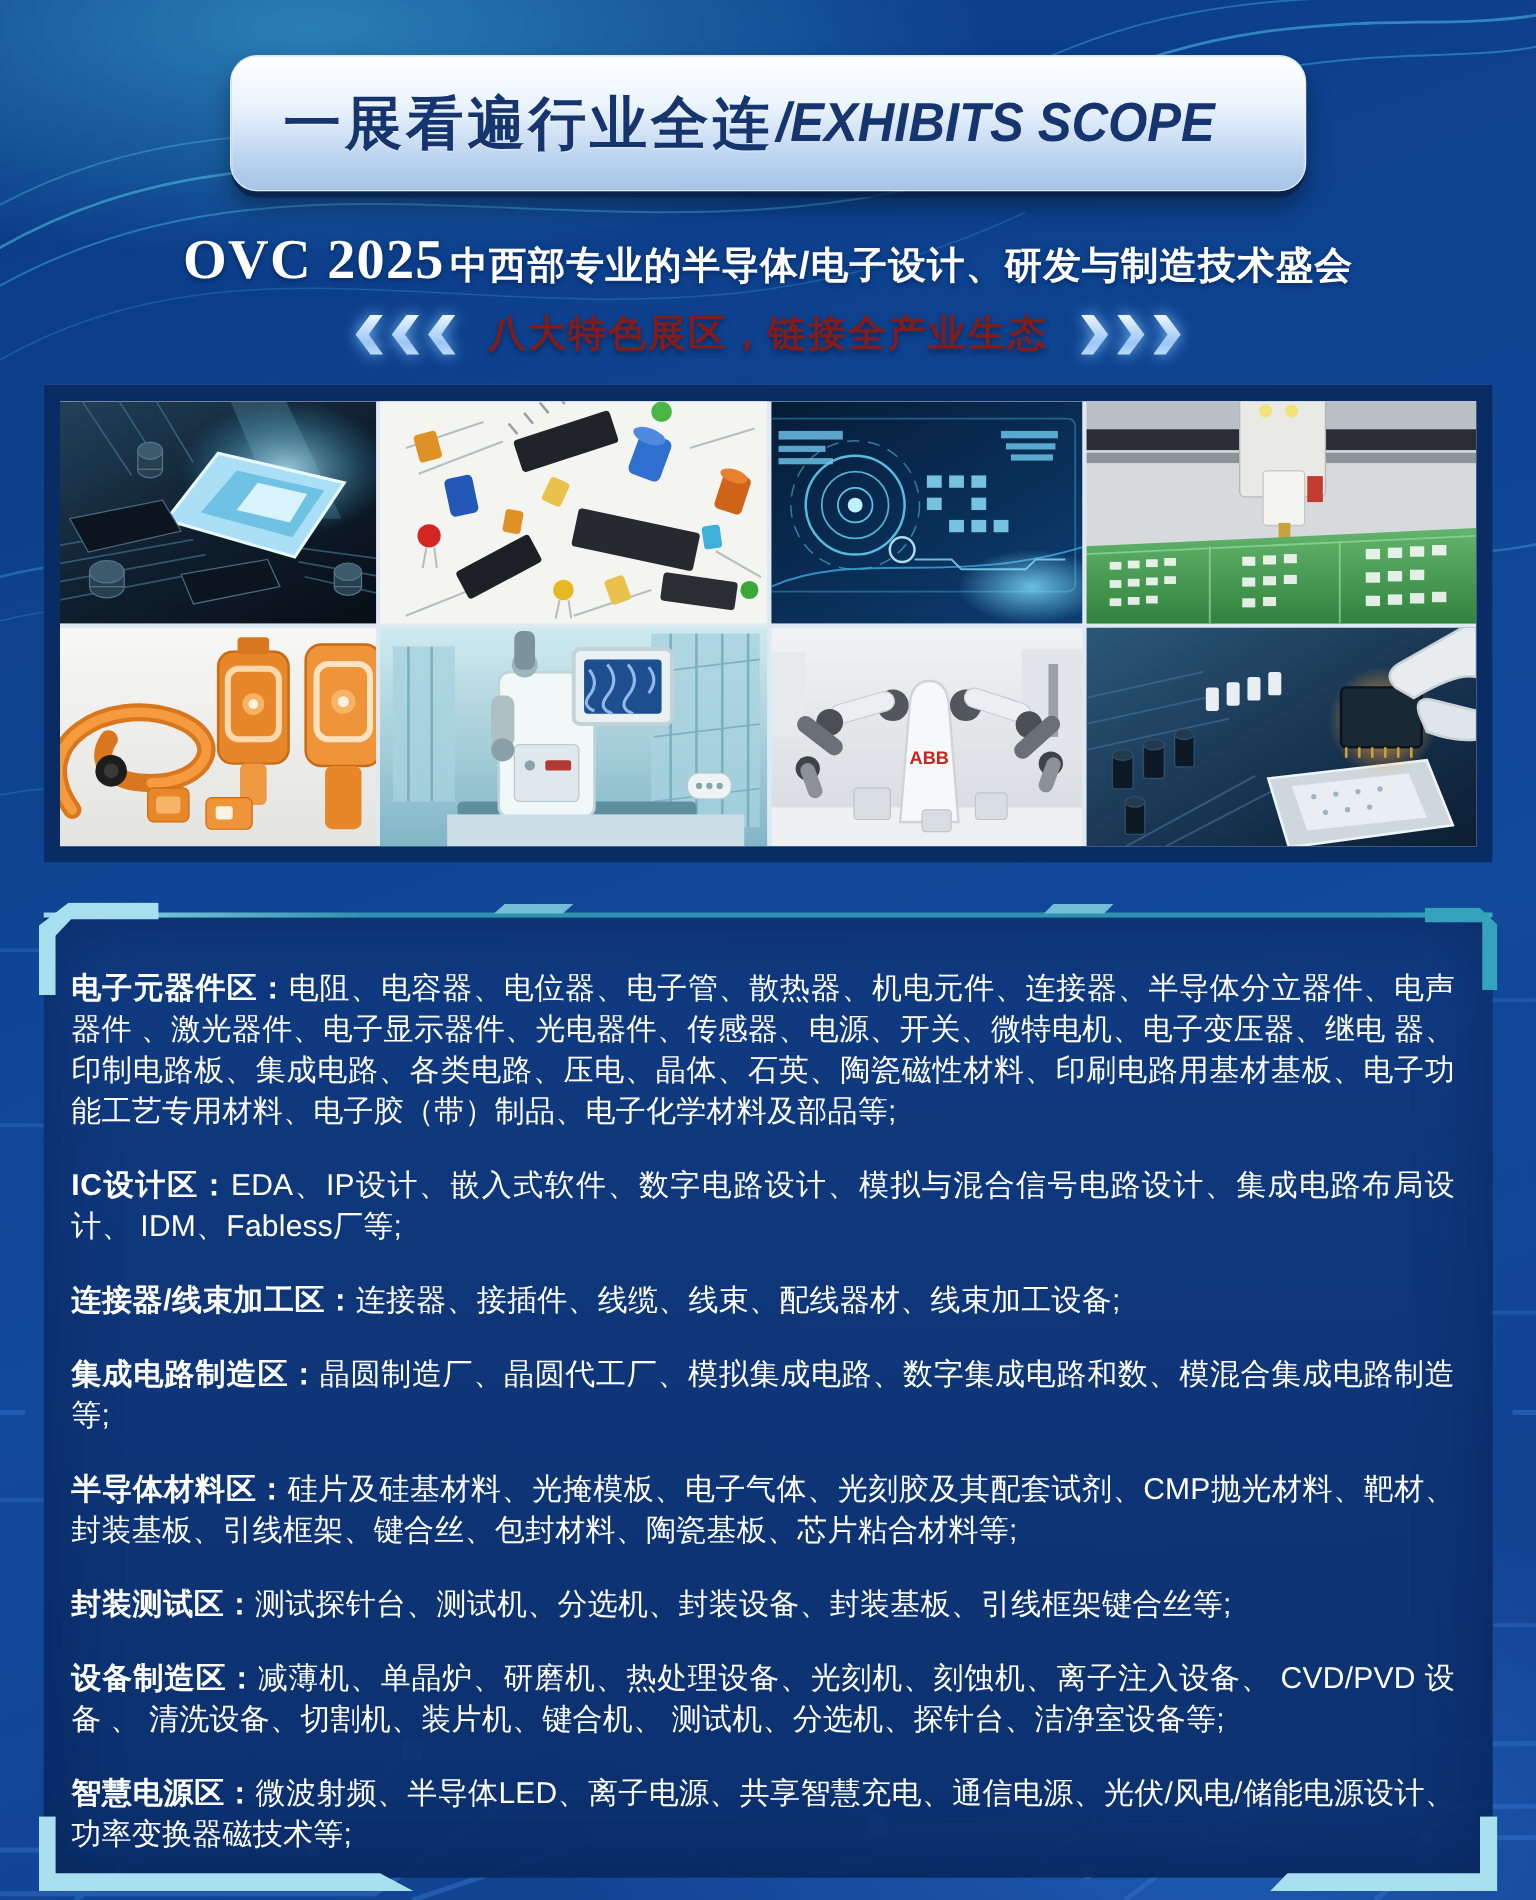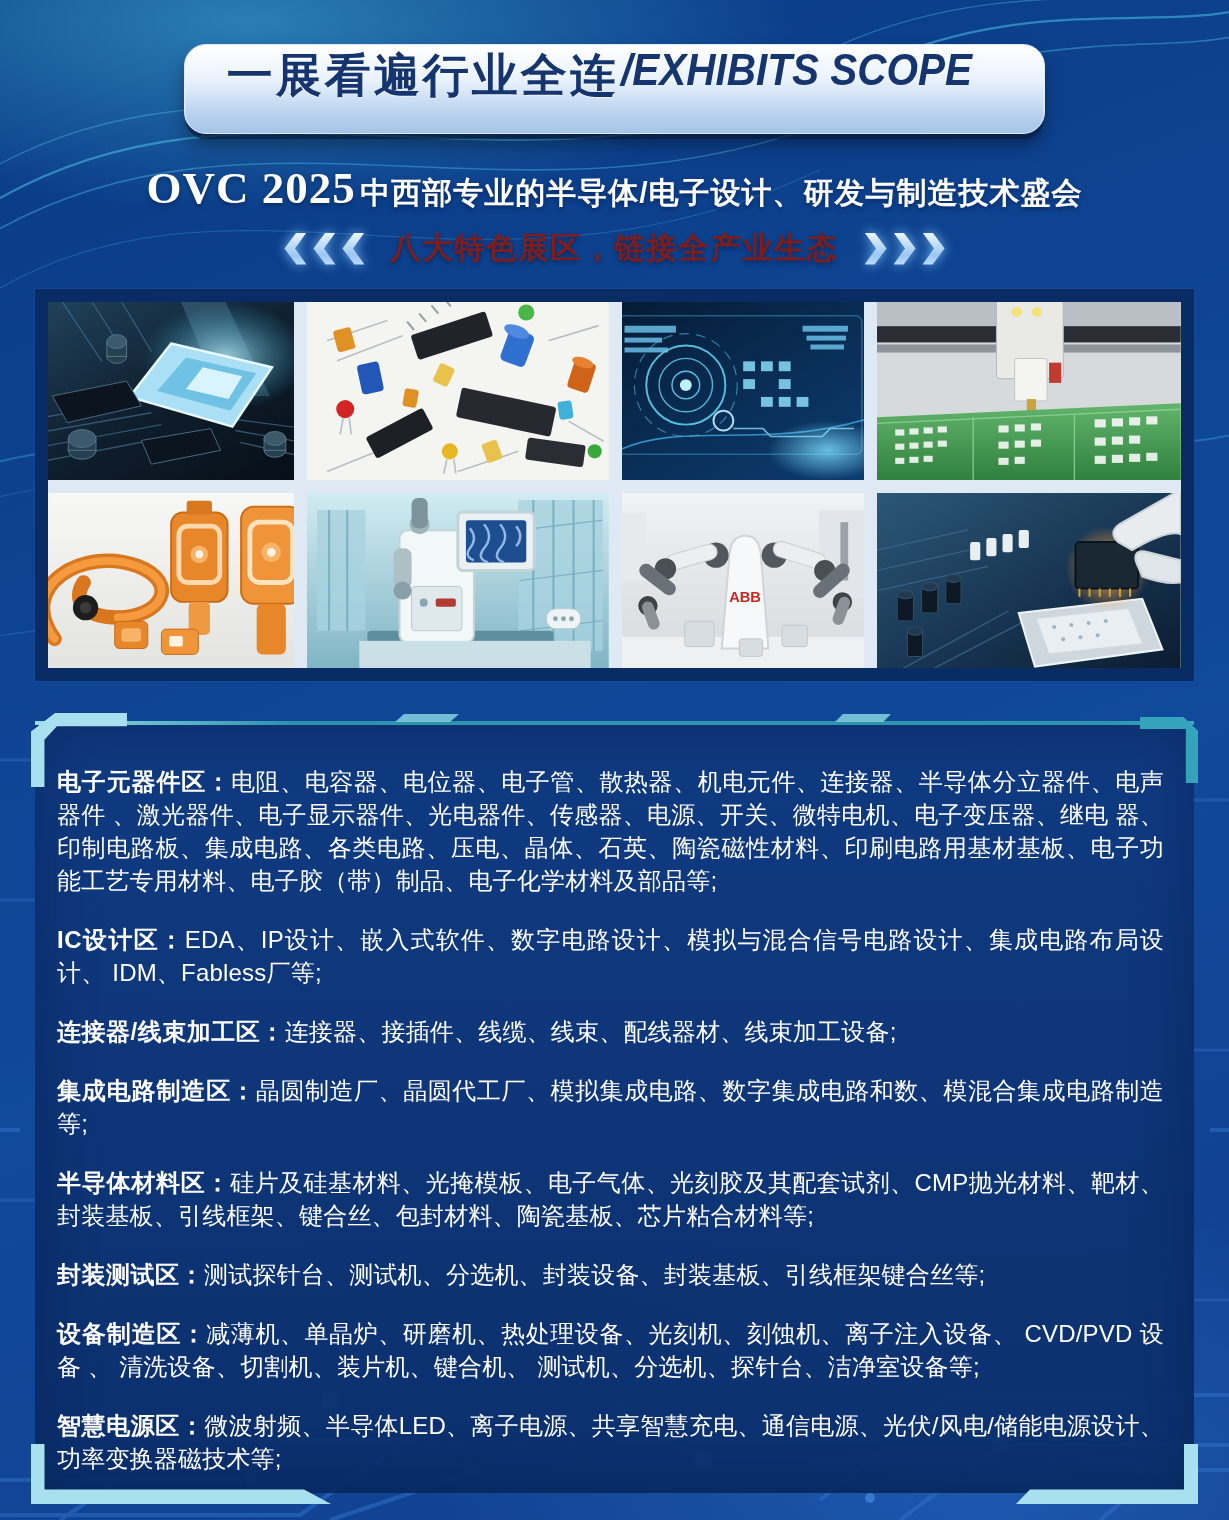--- a/index.html
+++ b/index.html
@@ -11,22 +11,22 @@
     background: linear-gradient(160deg,#0a3a84 0%, #0e4492 34%, #11499b 58%, #123f8e 100%);
   }
   
   .bg-layer { position:absolute; inset:0; z-index:0; pointer-events:none; }
   .bg-layer svg { display:block; }
   .content { position:relative; z-index:2; }
 
   
   .banner-wrap { display:flex; justify-content:center; padding-top:44px; }
   .banner {
-    display:flex; align-items:flex-start; gap:2px;
-    height:90px; padding:0 42px;
+    display:flex; align-items:center; gap:2px;
+    height:109px; padding:0 42px;
     border-radius:22px;
     background: linear-gradient(180deg,#ffffff 0%, #eaf3fc 38%, #b9d2ee 78%, #a6c4e8 100%);
     box-shadow: 0 6px 0 -1px rgba(9,27,64,.65), 0 12px 18px rgba(0,0,0,.35), inset 0 2px 2px #ffffff;
     border: 1px solid #dfeaf8;
   }
   .banner .cn {
     font-size:46px; font-weight:800; color:#16356e; letter-spacing:3px;
     text-shadow: 0 1px 1px rgba(255,255,255,.6);
   }
   .banner .en {
@@ -50,21 +50,21 @@
   .gallery-frame {
     margin: 20px 35px 0 35px;
     background: #0a2c64;
     padding: 13px;
     box-shadow: 0 0 0 1px rgba(30,80,160,.4);
   }
   .gallery-grid {
     display:grid;
     grid-template-columns: 253fr 310fr 249fr 312fr;
     grid-template-rows: 178px 175px;
-    gap:13px;
+    gap:3px;
     background:#dfe9f4;
   }
   .ph { position:relative; overflow:hidden; }
   .ph svg { width:100%; height:100%; display:block; }
 
   
   .panel {
     position:relative;
     margin: 44px 35px 0 35px;
     background: linear-gradient(180deg, rgba(16,58,128,.94), rgba(11,46,106,.92));

